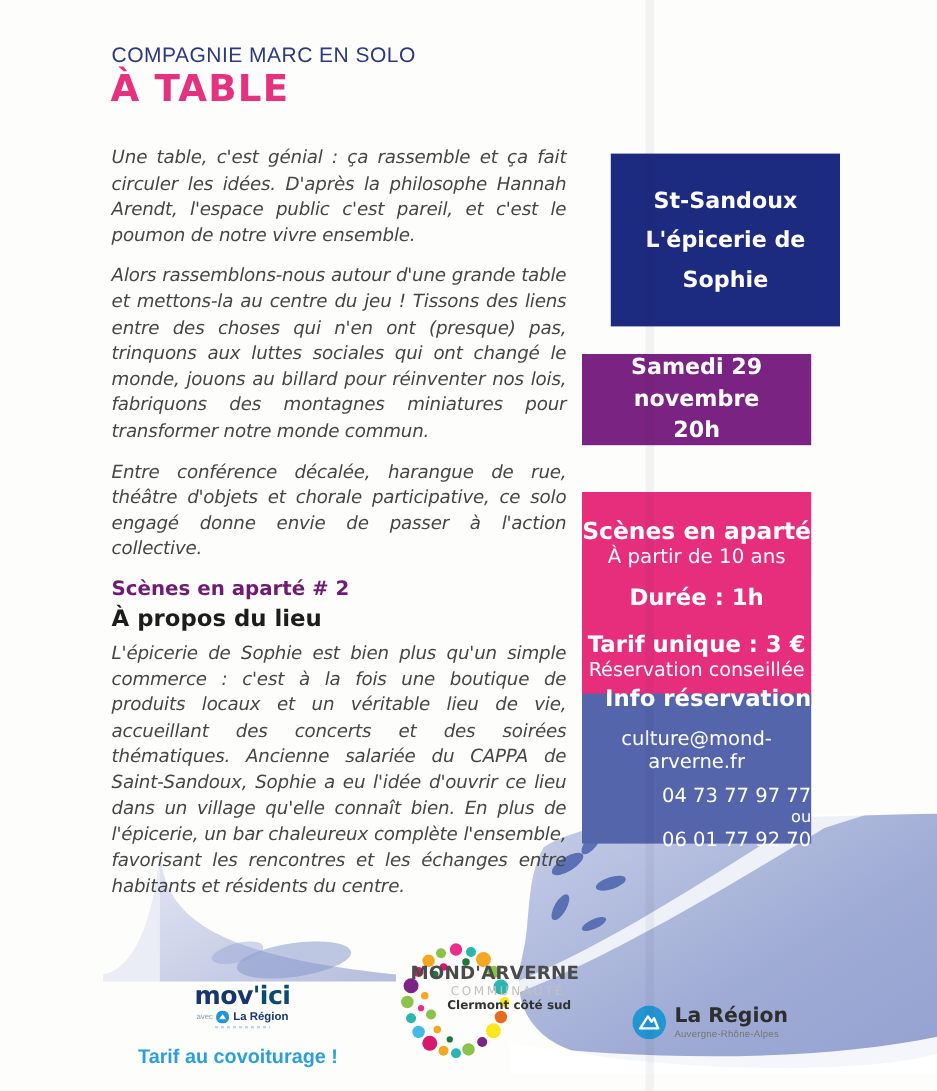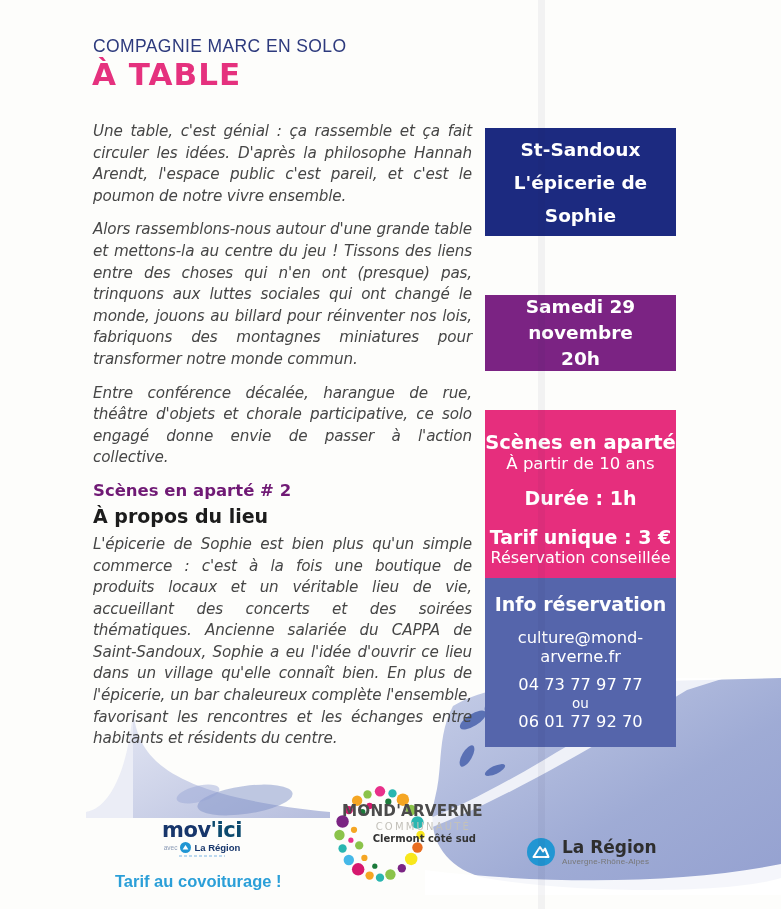--- a/index.html
+++ b/index.html
@@ -19,31 +19,31 @@
              letter-spacing:-.15px;}
   .series-h{font-family:"DejaVu Sans",sans-serif;font-size:16.5px;font-weight:700;
             color:#701a75;margin:1px 0 5px 0;}
   .venue-h{font-family:"DejaVu Sans",sans-serif;font-size:19px;font-weight:600;
            color:#1c1c1c;margin:0 0 7px 0;}
 
   
   .sbox{position:absolute;left:485px;width:191px;color:#fff;display:flex;
         flex-direction:column;align-items:center;justify-content:center;text-align:center;
         font-family:"DejaVu Sans",sans-serif;z-index:3;}
-  .box-venue{top:128px;height:108px;}
+  .box-venue{top:128px;height:144px;margin-left:24px;}
   .box-venue .l{font-size:18.5px;font-weight:700;line-height:33px;}
   .box-date{top:295px;height:76px;text-align:center;}
   .box-date .l{font-size:18.5px;font-weight:700;line-height:26px;}
   .box-details{top:410px;height:177px;}
   .d-series{font-size:19.5px;font-weight:800;}
   .d-age{font-size:16.5px;margin-bottom:14px;}
   .d-dur{font-size:19px;font-weight:800;margin-bottom:17px;}
   .d-price{font-size:19px;font-weight:700;}
   .d-res{font-size:16px;}
-  .box-contact{top:578px;height:169px;}
+  .box-contact{top:578px;height:125px;align-items:flex-end;}
   .c-title{font-size:19px;font-weight:800;margin-bottom:13px;}
   .c-email{font-size:16.3px;margin-bottom:9px;}
   .c-phone{font-size:16.3px;line-height:20px;}
   .c-ou{font-size:13.5px;line-height:17px;}
 
   
   .bg-svg{position:absolute;z-index:0;}
   .movici{position:absolute;left:150px;top:819px;width:104px;text-align:center;z-index:4;}
   .movici .brand{font-family:"DejaVu Sans",sans-serif;font-size:21px;font-weight:700;
                  letter-spacing:-.5px;line-height:22px;}

